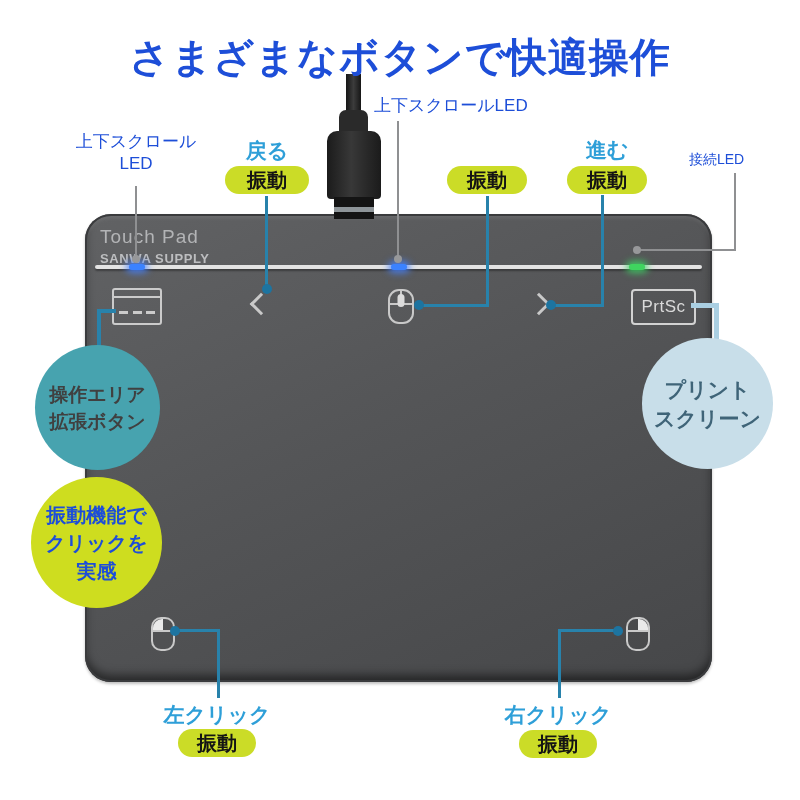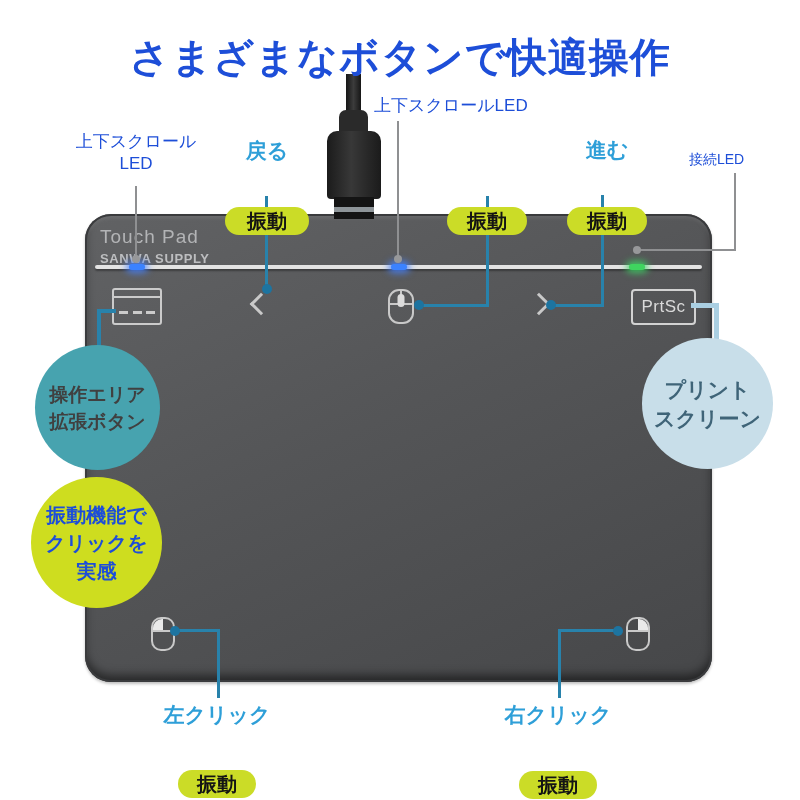--- a/index.html
+++ b/index.html
@@ -10,21 +10,21 @@
   
   .title{left:0;top:30px;width:800px;text-align:center;font-size:40px;font-weight:800;
          color:#1d4ed8;letter-spacing:1px;z-index:4;}
 
   
   .blabel{color:#1d4ed8;font-size:17px;font-weight:500;z-index:4;}
   
   .blue-label{color:#2e9fd8;font-size:21px;font-weight:700;text-align:center;z-index:4;}
   
   .pill{background:#cbdc27;border-radius:15px;color:#141414;font-size:20px;font-weight:700;
-        display:flex;align-items:center;justify-content:center;z-index:4;margin-top:41px;}
+        display:flex;align-items:center;justify-content:center;z-index:4;}
 
   
   .gline{background:#8f9092;z-index:2;}
   .gdot{width:8px;height:8px;border-radius:50%;background:#97989a;z-index:2;}
   .tline{background:#2882ab;z-index:2;}
   .tdot{width:10px;height:10px;border-radius:50%;background:#1d74a0;z-index:2;}
   .pline{background:#aacfe2;z-index:2;}
 
   
   .cord{left:346px;top:74px;width:15px;height:42px;z-index:2;

